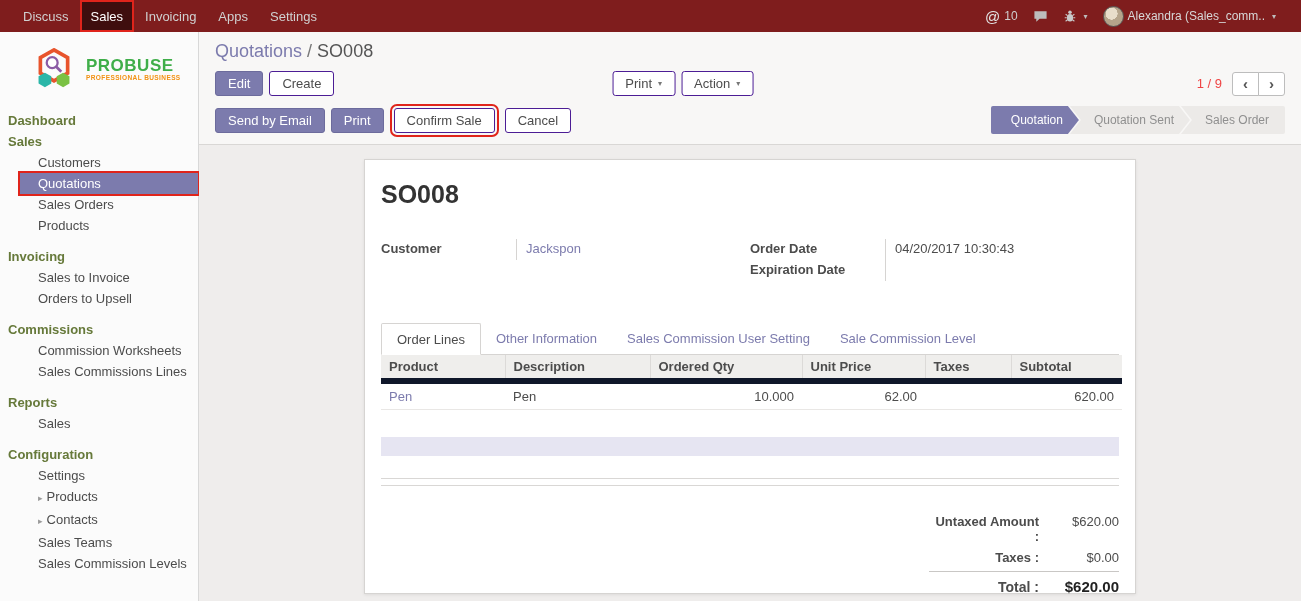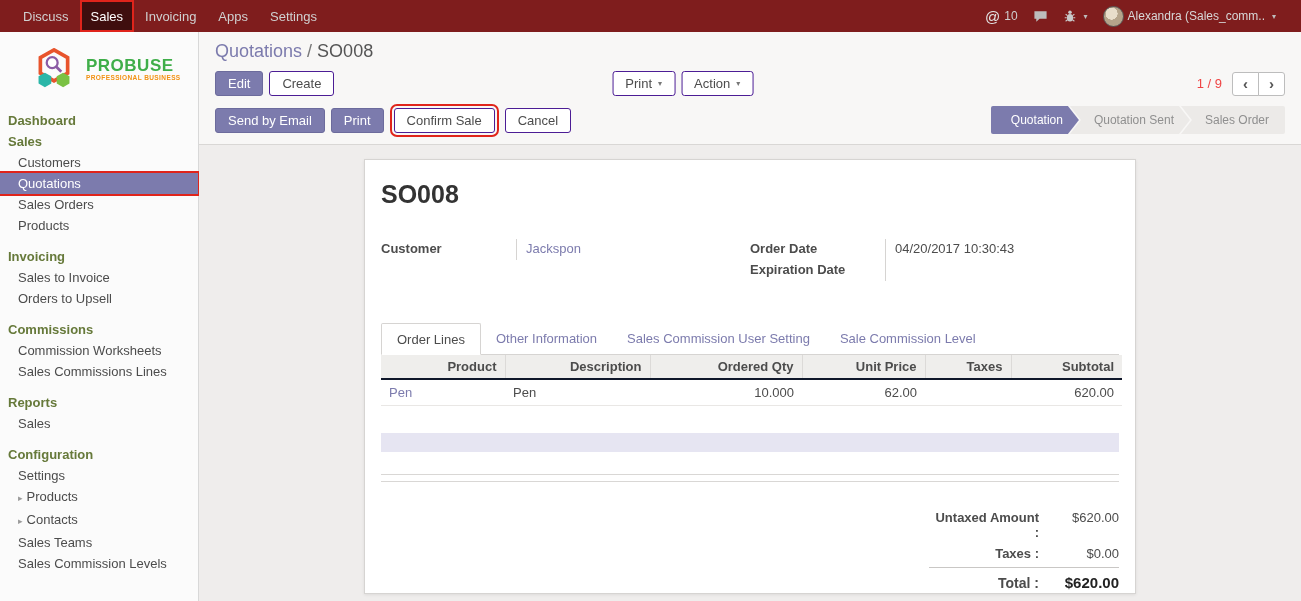--- a/index.html
+++ b/index.html
@@ -48,21 +48,21 @@
   .logo-text-title { font-size: 17px; font-weight: bold; color: #3fae49; letter-spacing: 0.5px; line-height: 1.05; }
   .logo-text-sub { font-size: 6.5px; font-weight: bold; color: #f29112; letter-spacing: 0.4px; }
   .side-heading {
     font-weight: bold; font-size: 13px; color: #66793a;
     padding: 3px 8px 3px 8px; margin-top: 10px;
   }
   .side-heading.first { margin-top: 4px; }
   .side-heading.tight { margin-top: 0; }
   .side-item {
     display: block; padding: 2px 6px 2px 18px; line-height: 17px;
-    font-size: 13px; color: #4c4c4c; cursor: pointer;
+    font-size: 13px; color: #4c4c4c; cursor: pointer; margin-left: 20px;
   }
   .side-item .caret-right { font-size: 9px; color: #9a9a9a; margin-right: 4px; }
   .side-item.selected { background: #7c7bad; color: #fff; }
   .annotate-outline { outline: 2px solid #e0241b; }
   .annotate-inset { outline: 2px solid #e0241b; outline-offset: -2px; }
   .annotate-pad { outline: 2px solid #e0241b; outline-offset: 2px; }
 
   
   .content { flex: 1; display: flex; flex-direction: column; background: #efedec; min-width: 0; }
   .control-panel { background: #f8f7f6; border-bottom: 1px solid #d9d7d5; padding: 9px 16px 0 16px; flex: none; }
@@ -120,22 +120,22 @@
   .tab.active {
     background: #fff; border: 1px solid #d6d4d2; border-bottom: 1px solid #fff;
     color: #4c4c4c; border-radius: 2px 2px 0 0;
   }
 
   table.lines { width: 100%; border-collapse: collapse; font-size: 13px; table-layout: fixed; }
   table.lines col.c0 { width: 124px; } table.lines col.c1 { width: 145px; }
   table.lines col.c2 { width: 152px; } table.lines col.c3 { width: 123px; }
   table.lines col.c4 { width: 86px; }  table.lines col.c5 { width: 111px; }
   table.lines th {
-    background: #efeeec; font-weight: bold; text-align: right; color: #4c4c4c;
-    padding: 4px 8px; border: 1px solid #dcdad8; border-top: none; border-bottom: 2px solid #0f172a;
+    background: #efeeec; font-weight: bold; text-align: left; color: #4c4c4c;
+    padding: 4px 8px; border: 1px solid #dcdad8; border-top: none; border-bottom: 6px solid #0f172a;
   }
   table.lines th:first-child { border-left: none; } table.lines th:last-child { border-right: none; }
   table.lines td { padding: 5px 8px; border-bottom: 1px solid #e9e7e5; color: #4c4c4c; cursor: pointer; }
   td.num { text-align: right; }
 
   .section-row { height: 19px; background: #e6e5f2; margin-top: 27px; }
   .sep-line { border-top: 1px solid #d9d7d5; margin-top: 22px; }
   .sep-line.second { margin-top: 6px; }
 
   .totals { width: 190px; margin-left: auto; margin-top: 25px; font-size: 13px; }

